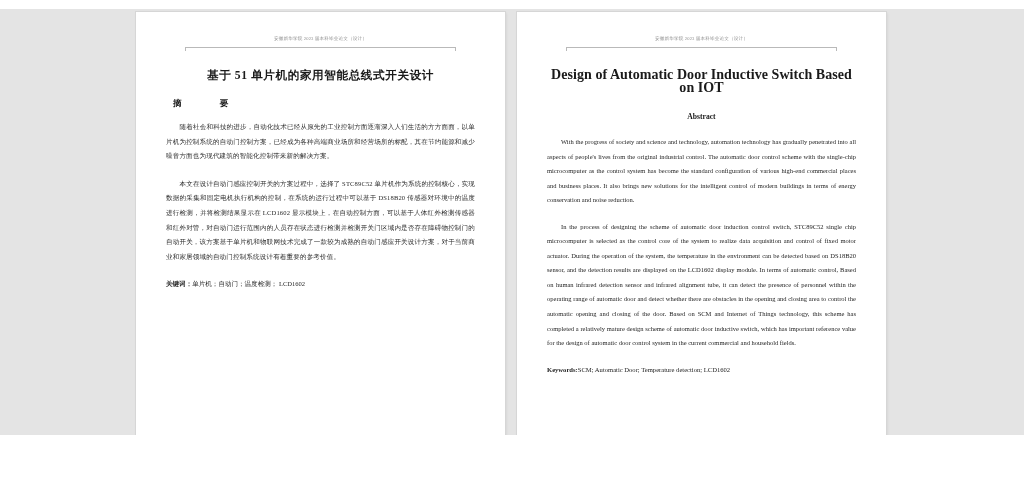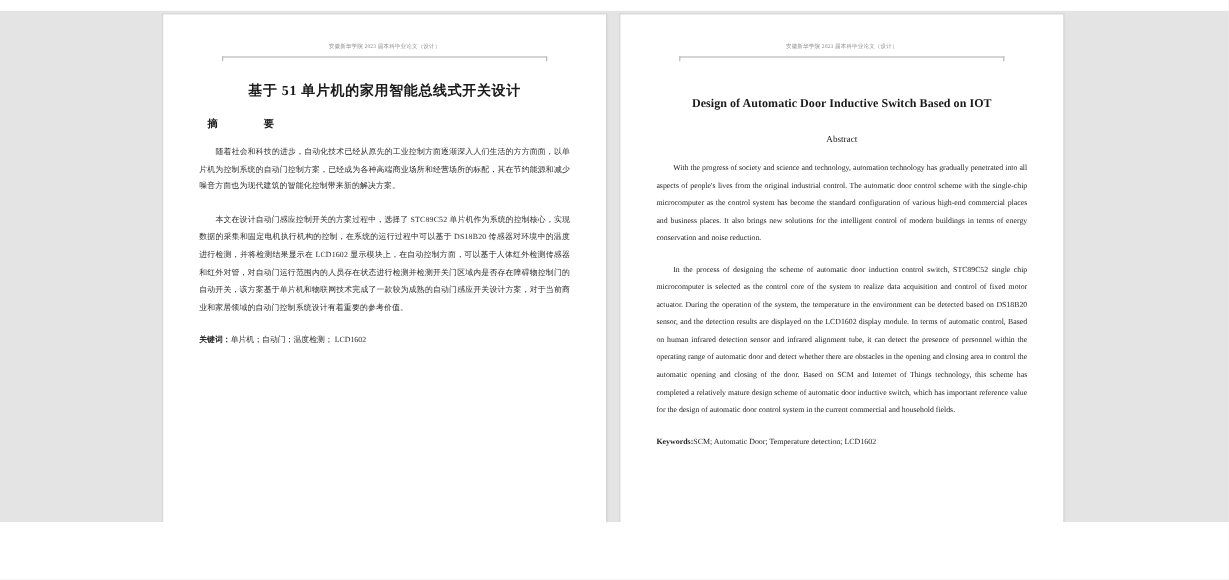--- a/index.html
+++ b/index.html
@@ -123,34 +123,34 @@
     font-size: 6.55px;
     line-height: 14px;
     color: #2b2b2b;
   }
   .cn-keywords .kw-label {
     font-weight: bold;
   }
 
   
   .en-title {
-    margin-top: 24px;
-    text-align: center;
-    font-family: "Liberation Serif", serif;
-    font-weight: bold;
-    font-size: 10px;
+    margin-top: 12px;
+    text-align: center;
+    font-family: "Liberation Serif", serif;
+    font-weight: bold;
+    font-size: 14px;
     line-height: 13px;
     color: #1a1a1a;
     letter-spacing: 0.05px;
   }
   .en-section {
     margin-top: 17px;
     text-align: center;
     font-family: "Liberation Serif", serif;
-    font-weight: normal;
+    font-weight: bold;
     font-size: 7.6px;
     line-height: 11px;
     color: #1a1a1a;
   }
   .en-body {
     margin-top: 13px;
     font-family: "Liberation Serif", serif;
     font-size: 6.5px;
     line-height: 14.55px;
     color: #242424;

